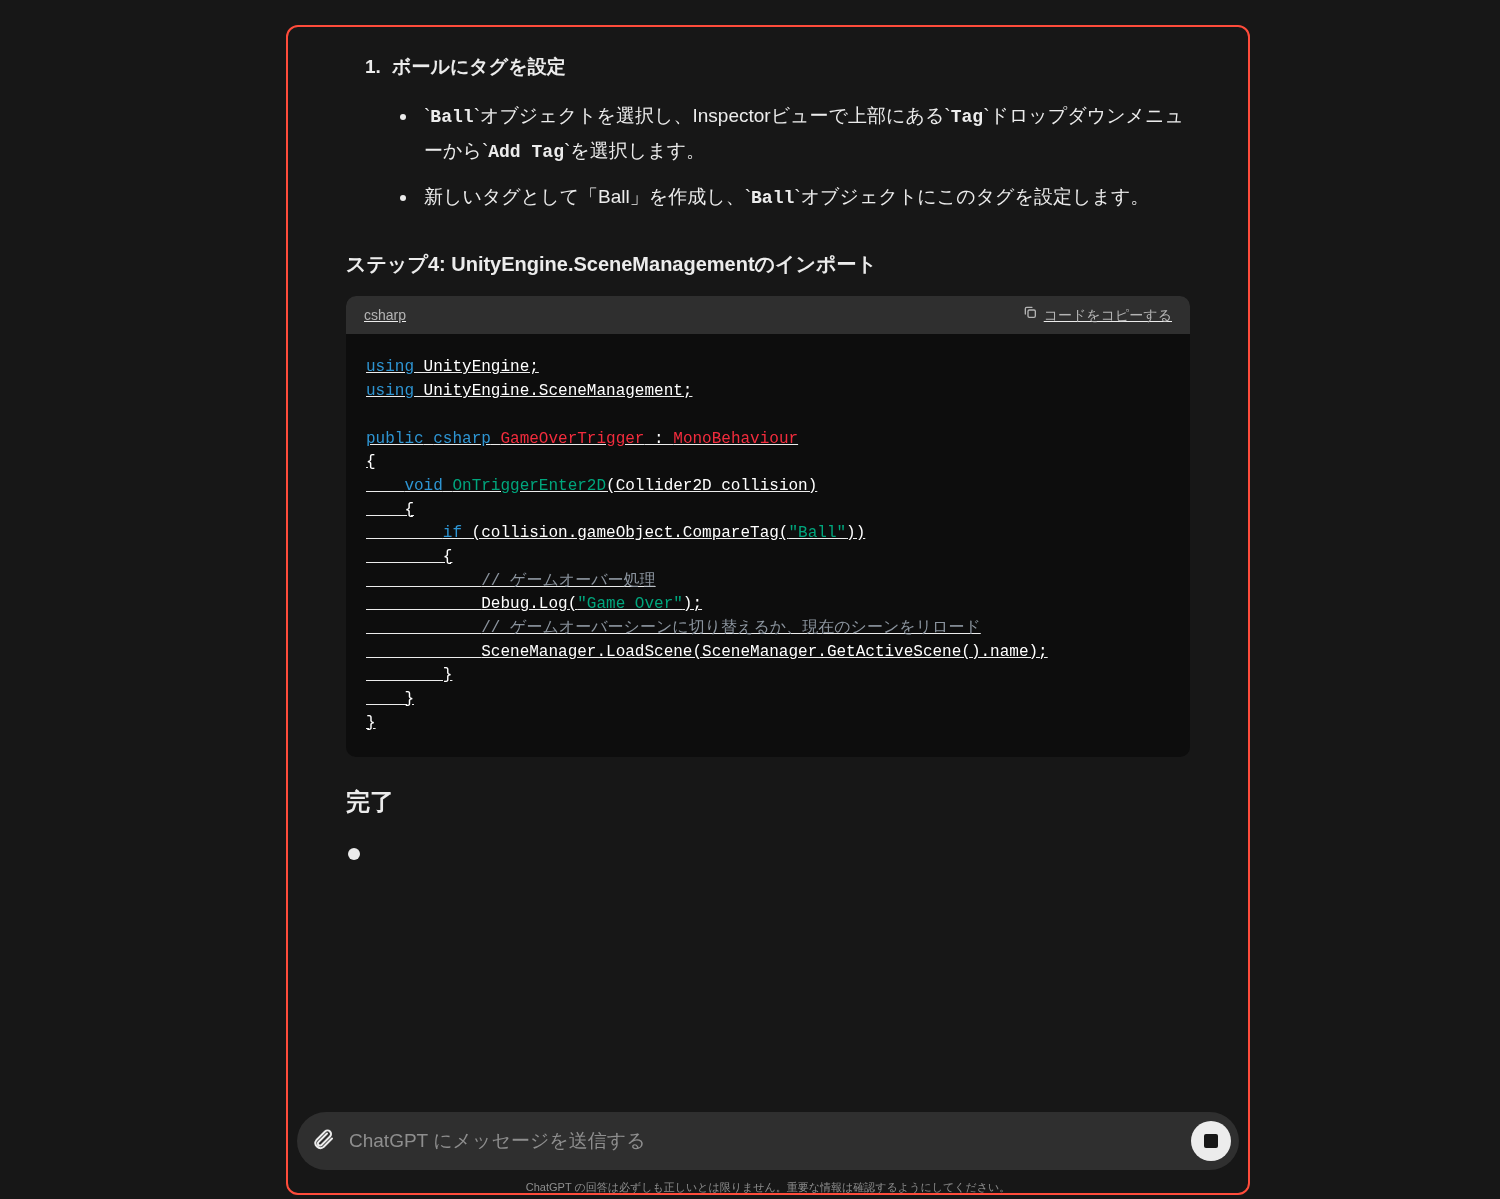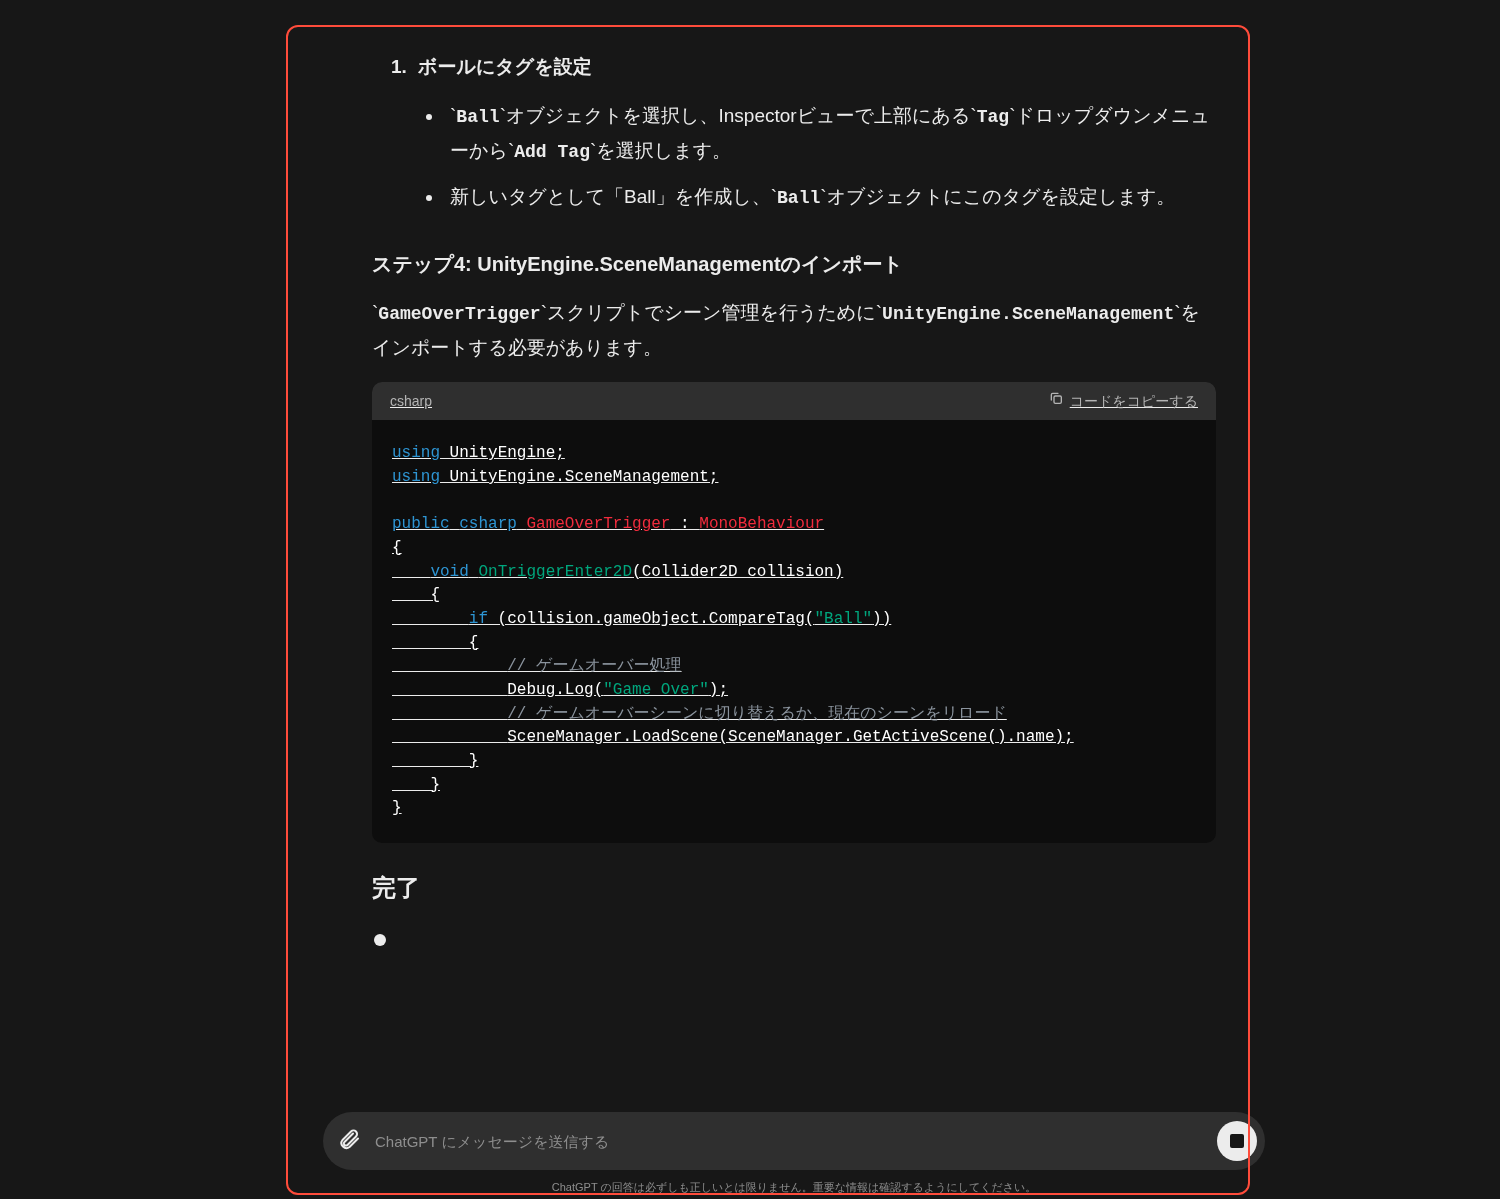--- a/index.html
+++ b/index.html
@@ -32,21 +32,20 @@
   }
   .chat-column {
     position: absolute;
     top: 0;
     left: 286px;
     width: 964px;
     height: 1199px;
     box-sizing: border-box;
     display: flex;
     flex-direction: column;
-    margin-left: 26px;
   }
   .message-area {
     flex: 1;
     overflow: hidden;
     padding: 50px 60px 0 60px;
     box-sizing: border-box;
     font-size: 19px;
     line-height: 1.75;
     color: #ECECEC;
   }
@@ -161,21 +160,21 @@
     margin: 0 auto;
     max-width: 920px;
   }
   .input-bar .attach svg { width:24px; height:24px; stroke:#ECECEC; }
   .input-bar input {
     flex:1;
     background:transparent;
     border:none;
     outline:none;
     color:#7dd3fc;
-    font-size:15px;
+    font-size:19px;
   }
   .input-bar input::placeholder { color:#8E8E8E; }
   .stop-btn {
     width:40px;
     height:40px;
     border-radius:50%;
     background:#ECECEC;
     display:flex;
     align-items:center;
     justify-content:center;
@@ -214,23 +213,20 @@
             </li>
             <li>
               <span>新しいタグとして「Ball」を作成し、`</span><code class="inline">Ball</code><span>`オブジェクトにこのタグを設定します。</span>
             </li>
           </ul>
         </li>
       </ol>
 
       <h3 class="step-heading">ステップ4: UnityEngine.SceneManagementのインポート</h3>
 
-      <p class="body">
-        <span>`</span><code class="inline">GameOverTrigger</code><span>`スクリプトでシーン管理を行うために`</span><code class="inline">UnityEngine.SceneManagement</code><span>`をインポートする必要があります。</span>
-      </p>
 
       <div class="code-block">
         <div class="code-header">
           <span>csharp</span>
           <span class="copy-btn">
             <span>
               <svg viewBox="0 0 24 24" fill="none" stroke="#B4B4B4" stroke-width="2" stroke-linecap="round" stroke-linejoin="round">
                   <rect x="9" y="9" width="11" height="11" rx="2"></rect>
                   <path d="M5 15V7a2 2 0 0 1 2-2h8"></path>
                 </svg>

